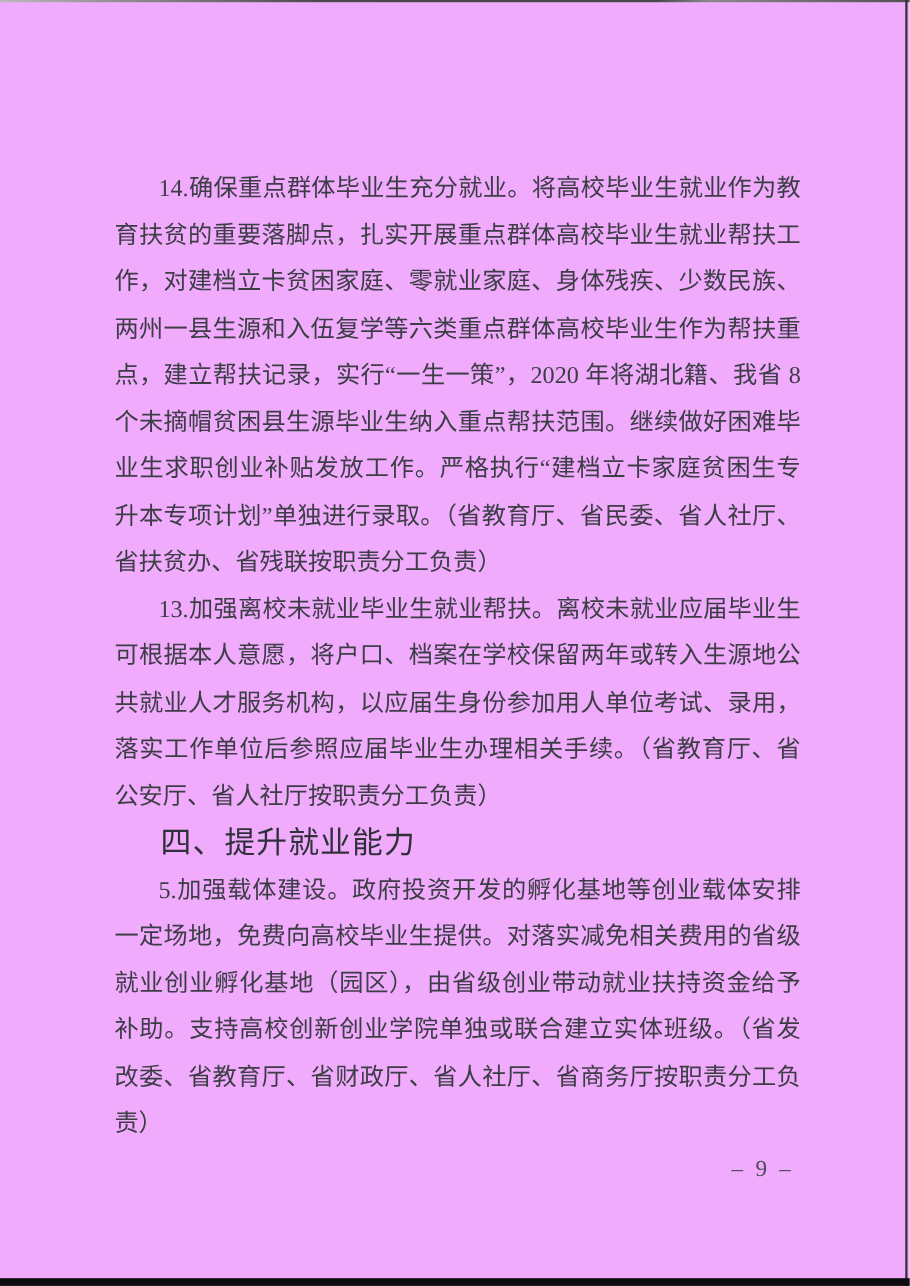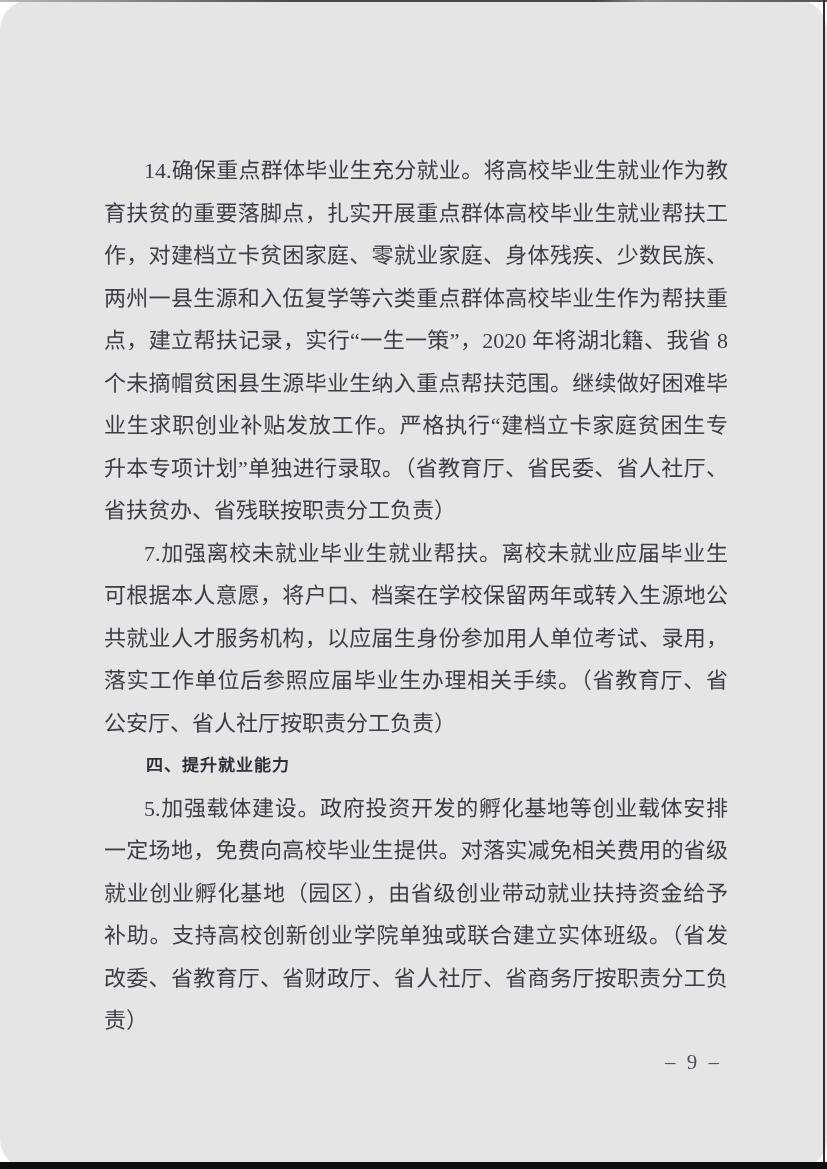--- a/index.html
+++ b/index.html
@@ -10,22 +10,21 @@
   body {
     width: 827px;
     height: 1169px;
     position: relative;
     overflow: hidden;
     font-family: "Liberation Serif", serif;
   }
   .scan-page {
     position: absolute;
     inset: 0;
-    background: #e5e5e5;
-    border-radius: 30px;
+    background: #f0abfc;
   }
   
   .scan-edge-top {
     position: absolute;
     top: 0; left: 0;
     width: 100%; height: 2px;
     background: linear-gradient(to right, #b9b9b9, #4a4a4a 35%, #474747 72%, #8a8a8a 78%, #515151 100%);
   }
   .scan-edge-right {
     position: absolute;
@@ -53,22 +52,22 @@
   .para {
     margin: 0;
     text-align: justify;
     text-align-last: left;
     text-indent: 40px;
     word-break: break-all;
   }
   .section-heading {
     margin: 0;
     font-family: "Liberation Sans", sans-serif;
-    font-weight: bold;
-    font-size: 17px;
+    font-weight: normal;
+    font-size: 28px;
     line-height: 42.5px;
     text-indent: 42px;
     color: #30303a;
     letter-spacing: 1px;
   }
   .page-number {
     position: absolute;
     top: 1050px;
     right: 105px;
     font-size: 21px;
@@ -81,20 +80,20 @@
 <body>
 
 <div class="scan-page">
 
   <div class="scan-edge-top"></div>
   <div class="scan-edge-right"></div>
   <div class="scan-edge-bottom"></div>
 
   <main class="content">
     <p class="para">14.确保重点群体毕业生充分就业。将高校毕业生就业作为教育扶贫的重要落脚点，扎实开展重点群体高校毕业生就业帮扶工作，对建档立卡贫困家庭、零就业家庭、身体残疾、少数民族、两州一县生源和入伍复学等六类重点群体高校毕业生作为帮扶重点，建立帮扶记录，实行“一生一策”，2020 年将湖北籍、我省 8 个未摘帽贫困县生源毕业生纳入重点帮扶范围。继续做好困难毕业生求职创业补贴发放工作。严格执行“建档立卡家庭贫困生专升本专项计划”单独进行录取。（省教育厅、省民委、省人社厅、省扶贫办、省残联按职责分工负责）</p>
-    <p class="para">7.加强离校未就业毕业生就业帮扶。离校未就业应届毕业生可根据本人意愿，将户口、档案在学校保留两年或转入生源地公共就业人才服务机构，以应届生身份参加用人单位考试、录用，落实工作单位后参照应届毕业生办理相关手续。（省教育厅、省公安厅、省人社厅按职责分工负责）</p>
+    <p class="para">13.加强离校未就业毕业生就业帮扶。离校未就业应届毕业生可根据本人意愿，将户口、档案在学校保留两年或转入生源地公共就业人才服务机构，以应届生身份参加用人单位考试、录用，落实工作单位后参照应届毕业生办理相关手续。（省教育厅、省公安厅、省人社厅按职责分工负责）</p>
     <h2 class="section-heading">四、提升就业能力</h2>
     <p class="para">5.加强载体建设。政府投资开发的孵化基地等创业载体安排一定场地，免费向高校毕业生提供。对落实减免相关费用的省级就业创业孵化基地（园区），由省级创业带动就业扶持资金给予补助。支持高校创新创业学院单独或联合建立实体班级。（省发改委、省教育厅、省财政厅、省人社厅、省商务厅按职责分工负责）</p>
   </main>
 
   <div class="page-number">– 9 –</div>
 
 </div>
 
 </body></html>

